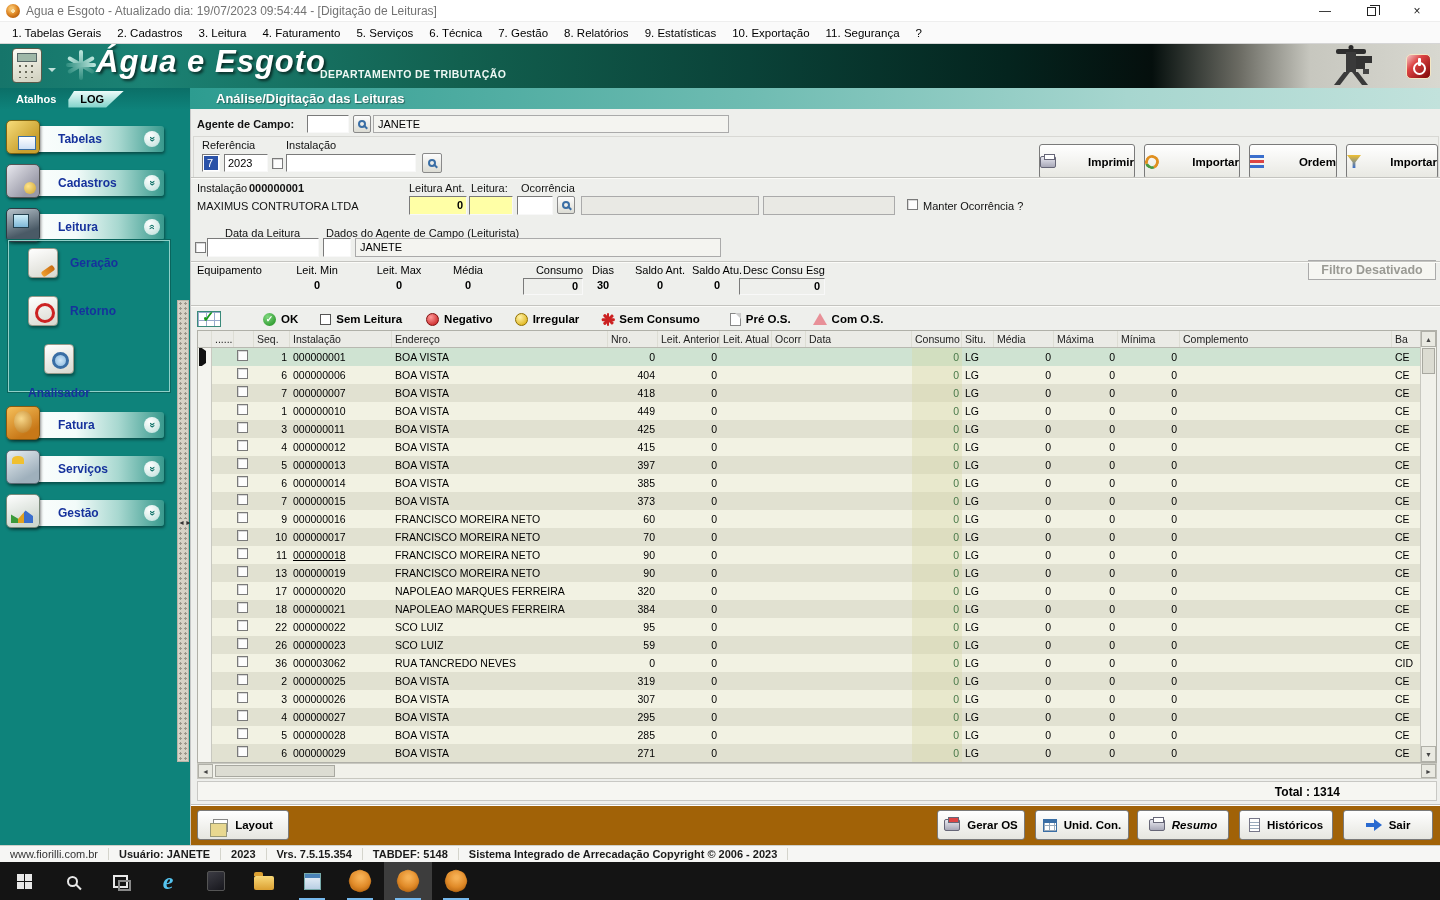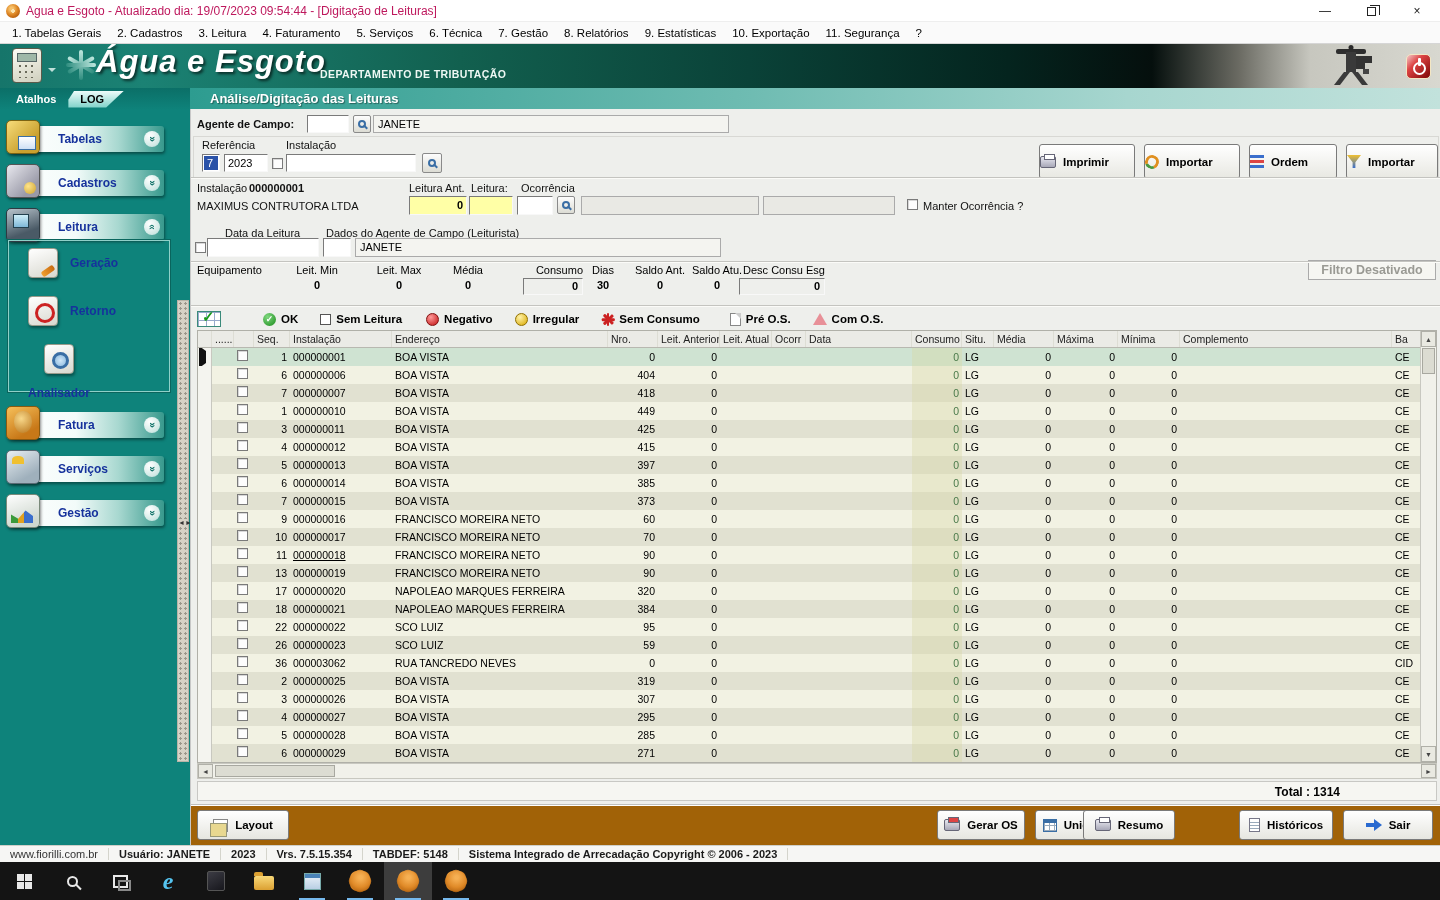--- a/index.html
+++ b/index.html
@@ -3,21 +3,21 @@
 <meta charset="utf-8">
 <style>
 *{box-sizing:border-box;margin:0;padding:0}
 html,body{width:1440px;height:900px;overflow:hidden}
 .screen{position:relative;width:1440px;height:900px;background:#ececec;font-family:"Liberation Sans",sans-serif;font-size:11px;color:#000}
 
 
 .titlebar{position:absolute;top:0;left:0;width:100%;height:22px;background:#fff;display:flex;align-items:center;padding-left:6px;border-bottom:1px solid #eee}
 .app-ico{width:14px;height:14px;margin-right:6px;border-radius:50%;background:radial-gradient(circle at 40% 35%,#f6c06a 15%,#e08a28 45%,#b35a0a 80%);position:relative;flex:0 0 auto}
 .app-ico::after{content:'';position:absolute;inset:2px;border-radius:50%;background:radial-gradient(circle,#fbe3b0 0 25%,transparent 30%)}
-.titlebar .title{font-size:12px;color:#be185d}
+.titlebar .title{font-size:12px;color:#737373}
 .win-controls{margin-left:auto;display:flex;height:100%}
 .win-btn{width:46px;height:22px;display:flex;align-items:center;justify-content:center;font-size:12px;color:#222}
 .restore-box{width:9px;height:9px;border:1px solid #222;position:relative;background:#fff}
 .restore-box::before{content:'';position:absolute;top:-3px;left:2px;width:9px;height:9px;border:1px solid #222;border-bottom:none;border-left:none}
 
 
 .menubar{position:absolute;top:22px;left:0;width:100%;height:22px;background:#fafafa;display:flex;align-items:center;padding-left:4px;border-bottom:1px solid #d6d6d6}
 .menu-item{padding:3px 8px;font-size:11.5px;white-space:nowrap}
 
 
@@ -65,39 +65,39 @@
 .ic-servicos::after{content:'';position:absolute;left:5px;top:5px;width:12px;height:8px;background:#f0c030;border-radius:45% 45% 0 0}
 .ic-gestao{background:linear-gradient(160deg,#fefefe,#cfd8cf 80%);border:1px solid #7a8a7a}
 .ic-gestao::after{content:'';position:absolute;left:4px;bottom:4px;width:22px;height:14px;background:linear-gradient(90deg,#3a9a3a 0 30%,#e0a020 30% 60%,#3a6ecc 60% 100%);clip-path:polygon(0 100%,0 40%,33% 70%,66% 10%,100% 50%,100% 100%)}
 .sb-child{position:absolute;left:28px;display:flex;align-items:center;gap:12px}
 .sb-child .clbl{font-weight:bold;color:#16329c;font-size:12px}
 .group-box{position:absolute;left:8px;width:162px;border:1px solid #8fd0c8;outline:1px solid #0a655d}
 .side-strip{position:absolute;right:1px;top:212px;width:12px;height:462px;background-color:#d6d2c6;background-image:radial-gradient(#9a968a 1px,transparent 1.2px);background-size:5px 5px;border:1px solid #b8b4a8}
 .side-strip .arr{position:absolute;left:0;right:0;text-align:center;font-size:7px;color:#333;background:#d6d2c6}
 
 
-.pagetitle{position:absolute;top:88px;left:190px;width:1250px;height:21px;background:linear-gradient(90deg,#2d9c90,#6fbcb2 45%,#a7d6cf 75%,#c2e2dc);color:#fff;font-weight:bold;font-size:13px;display:flex;align-items:center;padding-left:20px;text-shadow:1px 1px 1px rgba(0,0,0,.4)}
+.pagetitle{position:absolute;top:88px;left:190px;width:1250px;height:21px;background:linear-gradient(90deg,#2d9c90,#6fbcb2 45%,#a7d6cf 75%,#c2e2dc);color:#fff;font-weight:bold;font-size:13px;display:flex;align-items:center;padding-left:26px;text-shadow:1px 1px 1px rgba(0,0,0,.4)}
 
 
 .content{position:absolute;top:109px;left:190px;width:1250px;height:736px;background:#eeefec;border-left:1px solid #c8c8c8}
 .lbl{position:absolute;font-size:11px;white-space:nowrap;color:#111}
 .blbl{font-weight:bold}
 .sunken{position:absolute;border:1px solid;border-color:#7a7a7a #f8f8f8 #f8f8f8 #7a7a7a;background:#fff;font-size:11px;padding:0 3px;line-height:16px;overflow:hidden;white-space:nowrap}
 .flat-field{position:absolute;border:1px solid #aaa;background:#f4f4f0;font-size:11px;padding:1px 4px;line-height:15px;overflow:hidden;white-space:nowrap}
 .yellow{background:#ffffa6}
 .grayf{background:#e9e9e4}
 .num-r{text-align:right;font-weight:bold}
 .magbtn{position:absolute;width:18px;height:18px;background:linear-gradient(#fdfdfd,#dcdcd4);border:1px solid #8a8a8a;border-radius:2px;display:flex;align-items:center;justify-content:center}
 .mag{width:8px;height:8px;border:2px solid #3a6ea5;border-radius:50%;position:relative}
 .mag::after{content:'';position:absolute;width:5px;height:2px;background:#3a6ea5;transform:rotate(45deg);right:-4px;bottom:-2px}
 .cb{display:inline-block;width:11px;height:11px;background:#fdfdfd;border:1px solid #7a7a7a;box-shadow:inset 1px 1px 0 #d8d8d8}
 .cbx{position:absolute}
 .ridge{position:absolute;left:0;right:0;height:2px;border-top:1px solid #c4c4c0;border-bottom:1px solid #fbfbf8}
 .refpanel{position:absolute;top:27px;left:2px;width:1246px;height:43px;border:1px solid #d8d8d4;background:#eeefec}
-.tool-btn{position:absolute;top:7px;height:35px;background:linear-gradient(#ffffff,#e8e8e2);border:1px solid #7a7a7a;border-radius:3px;display:flex;align-items:center;justify-content:flex-start;gap:7px;font-weight:bold;font-size:11.5px}
+.tool-btn{position:absolute;top:7px;height:35px;background:linear-gradient(#ffffff,#e8e8e2);border:1px solid #7a7a7a;border-radius:3px;display:flex;align-items:center;justify-content:space-between;gap:7px;font-weight:bold;font-size:11.5px}
 .selbox{position:absolute;border:1px solid;border-color:#7a7a7a #f8f8f8 #f8f8f8 #7a7a7a;background:#fff;padding:0}
 .selbox span{display:block;margin:1px;background:#2a52a8;color:#fff;font-size:11px;line-height:14px;padding:0 3px}
 .filter-btn{position:absolute;left:1117px;top:151px;width:128px;height:20px;border:1px solid #aaa;background:#f6f6f2;color:#9a9a94;font-weight:bold;font-size:12.5px;text-align:center;line-height:18px}
 
 
 .stat{position:absolute;top:155px}
 .stat .sl{font-size:11px;white-space:nowrap}
 .stat .sv{font-weight:bold;margin-top:3px;font-size:11px}
 .statbox{border:1px solid;border-color:#7a7a7a #f8f8f8 #f8f8f8 #7a7a7a;background:#eeefec;text-align:right;padding:0 4px;line-height:15px;font-weight:bold;margin-top:2px}
 
@@ -966,21 +966,21 @@
           <span>Layout</span>
         </button>
         <button class="foot-btn" style="left: 746px; width: 88px;">
           <span class="i-printer red"></span>
           <span>Gerar OS</span>
         </button>
         <button class="foot-btn" style="left: 844px; width: 94px;">
           <span class="i-grid"></span>
           <span>Unid. Con.</span>
         </button>
-        <button class="foot-btn" style="left: 892px; width: 92px;">
+        <button class="foot-btn" style="left: 946px; width: 92px; font-style: italic;">
           <span class="i-printer"></span>
           <span>Resumo</span>
         </button>
         <button class="foot-btn" style="left: 1048px; width: 94px;">
           <span class="i-doc"></span>
           <span>Históricos</span>
         </button>
         <button class="foot-btn" style="left: 1152px; width: 90px;">
           <span class="i-exit"></span>
           <span>Sair</span>

